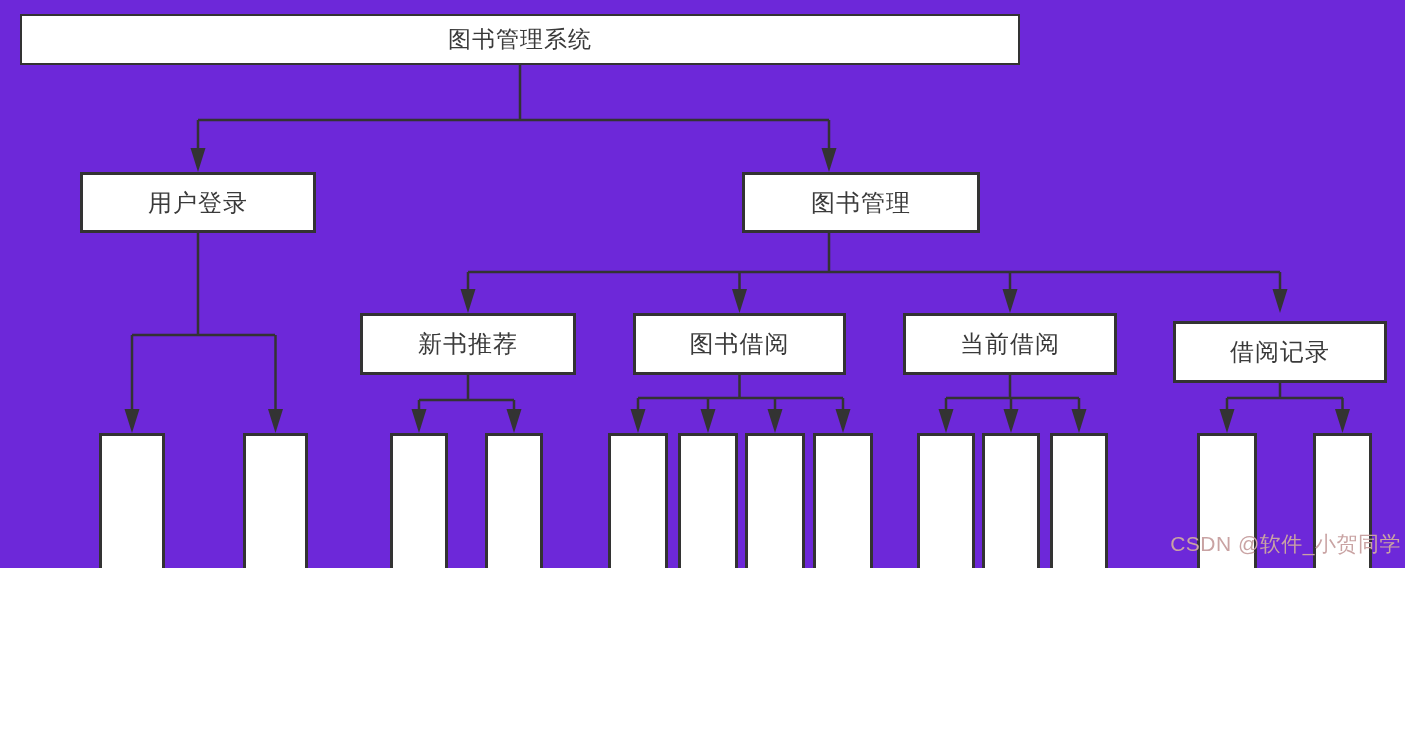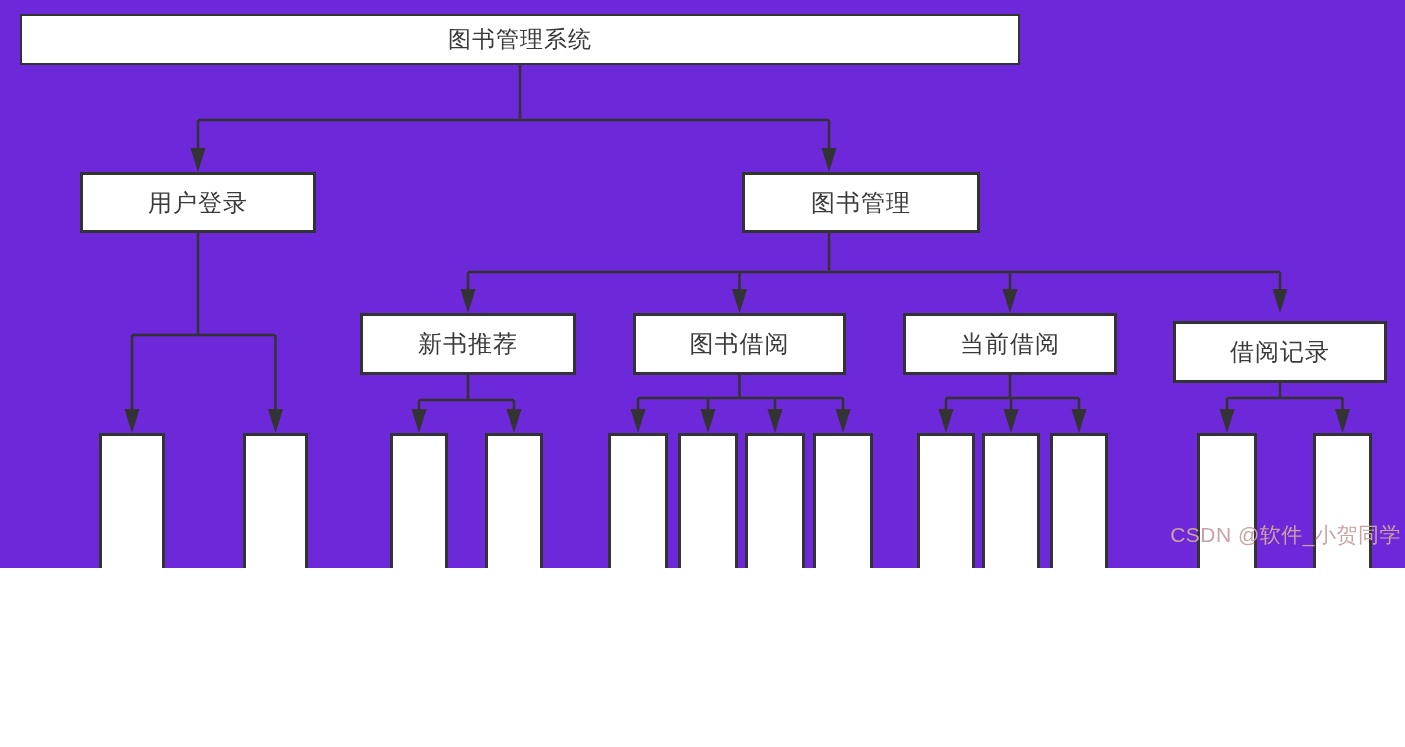--- a/index.html
+++ b/index.html
@@ -15,21 +15,21 @@
     background:#ffffff; border:3px solid #333333;
     display:flex; align-items:center; justify-content:center;
     font-size:24px; letter-spacing:1px; z-index:2;
   }
   .root { border-width:2px; font-size:23px; }
   .leaf span {
     writing-mode:vertical-rl; text-orientation:mixed;
     letter-spacing:5px; line-height:1; font-size:24px;
   }
   #watermark {
-    position:absolute; right:4px; bottom:19px; z-index:5;
+    position:absolute; right:4px; bottom:10px; z-index:5;
     font-size:21px; letter-spacing:0.5px; color:#c9a3a3;
   }
 </style>
 </head>
 <body>
 
 <div id="canvas">
 
   <svg id="wires" viewBox="0 0 1405 747" xmlns="http://www.w3.org/2000/svg">
       <path d="M520 65 V120 M198 120 H829" stroke="#333333" stroke-width="2.5" fill="none"></path>

